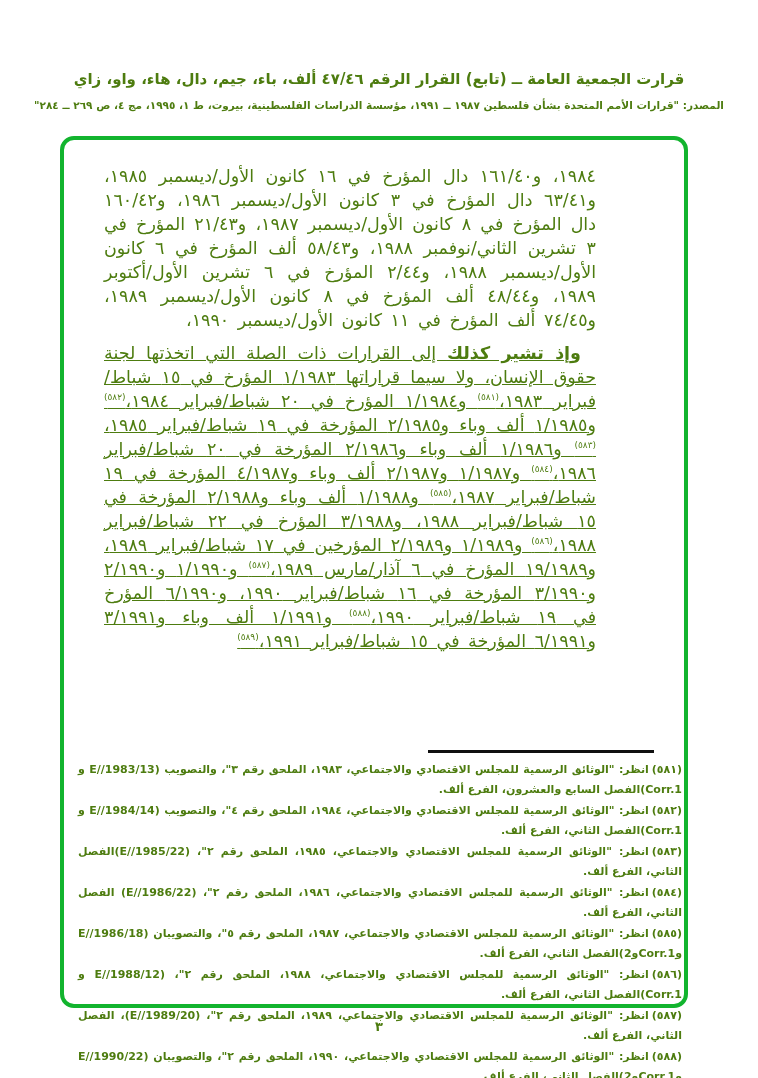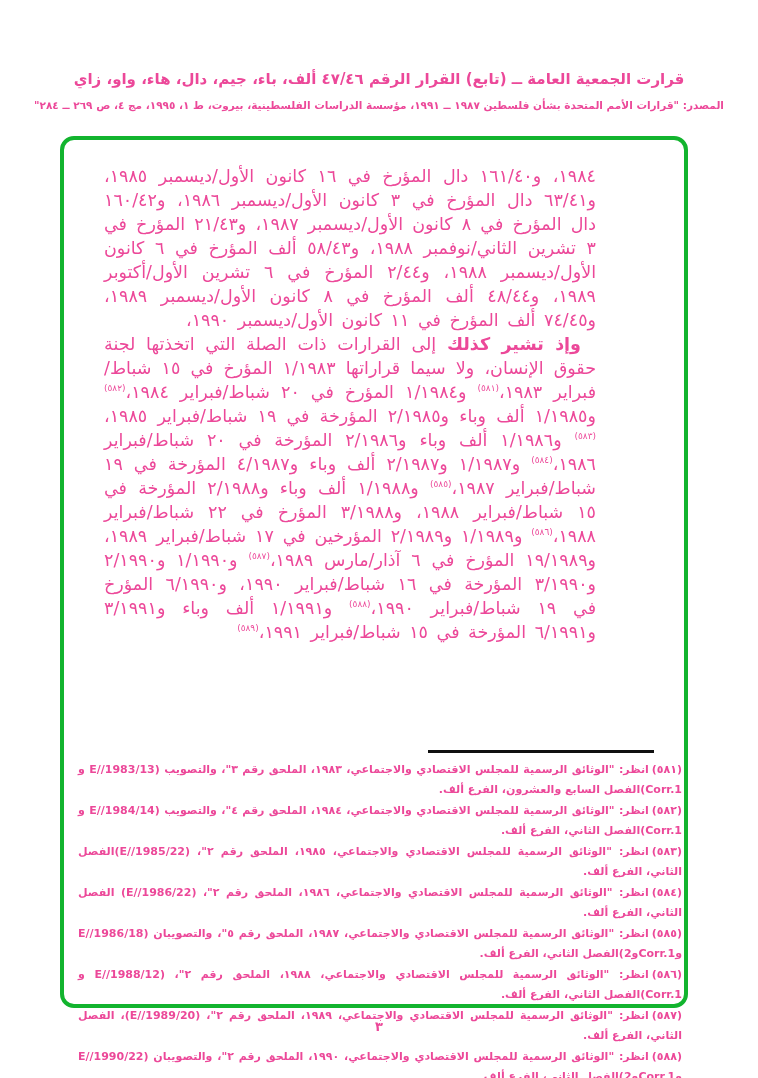--- a/index.html
+++ b/index.html
@@ -1,41 +1,41 @@
 <!DOCTYPE html>
 <html lang="ar" dir="rtl"><head>
 <meta charset="utf-8">
 <style>
   html,body { margin:0; padding:0; background:#e8e8e8; }
   .page {
     position:relative; width:758px; height:1078px; margin:0 auto;
     background:#ffffff; overflow:hidden;
     font-family:"DejaVu Sans", sans-serif;
-    direction:rtl; color:#ec4899;
+    direction:rtl; color:#4d7c0f;
   }
   .header-title {
     position:absolute; top:70px; left:0; right:0;
     text-align:center; font-size:15px; font-weight:700; letter-spacing:0.2px;
   }
   .header-source {
     position:absolute; top:99px; left:26px; right:26px;
     text-align:center; font-size:10.5px; font-weight:700;
   }
   .content-frame {
     position:absolute; left:60px; top:136px; width:628px; height:872px;
     box-sizing:border-box; border:4px solid #22c55e; border-radius:14px;
     background:#ffffff;
   }
   .body-text {
     position:absolute; top:24px; right:88px; width:492px;
     font-size:17.5px; line-height:24px; font-weight:500;
     text-align:justify; word-spacing:3px;
   }
   .para { margin:0; }
-  .para-2 { text-indent:15px; }
+  .para-2 { margin-top:9px; text-indent:15px;text-decoration:underline; }
   .para .lead { font-weight:700; }
   .para sup {
     font-size:9px; font-weight:500; vertical-align:7px; line-height:0;
   }
   .footnote-rule {
     position:absolute; top:610px; left:364px; width:226px; height:3px;
     background:#101010;
   }
   .footnotes {
     position:absolute; top:620px; right:2px; left:14px;

